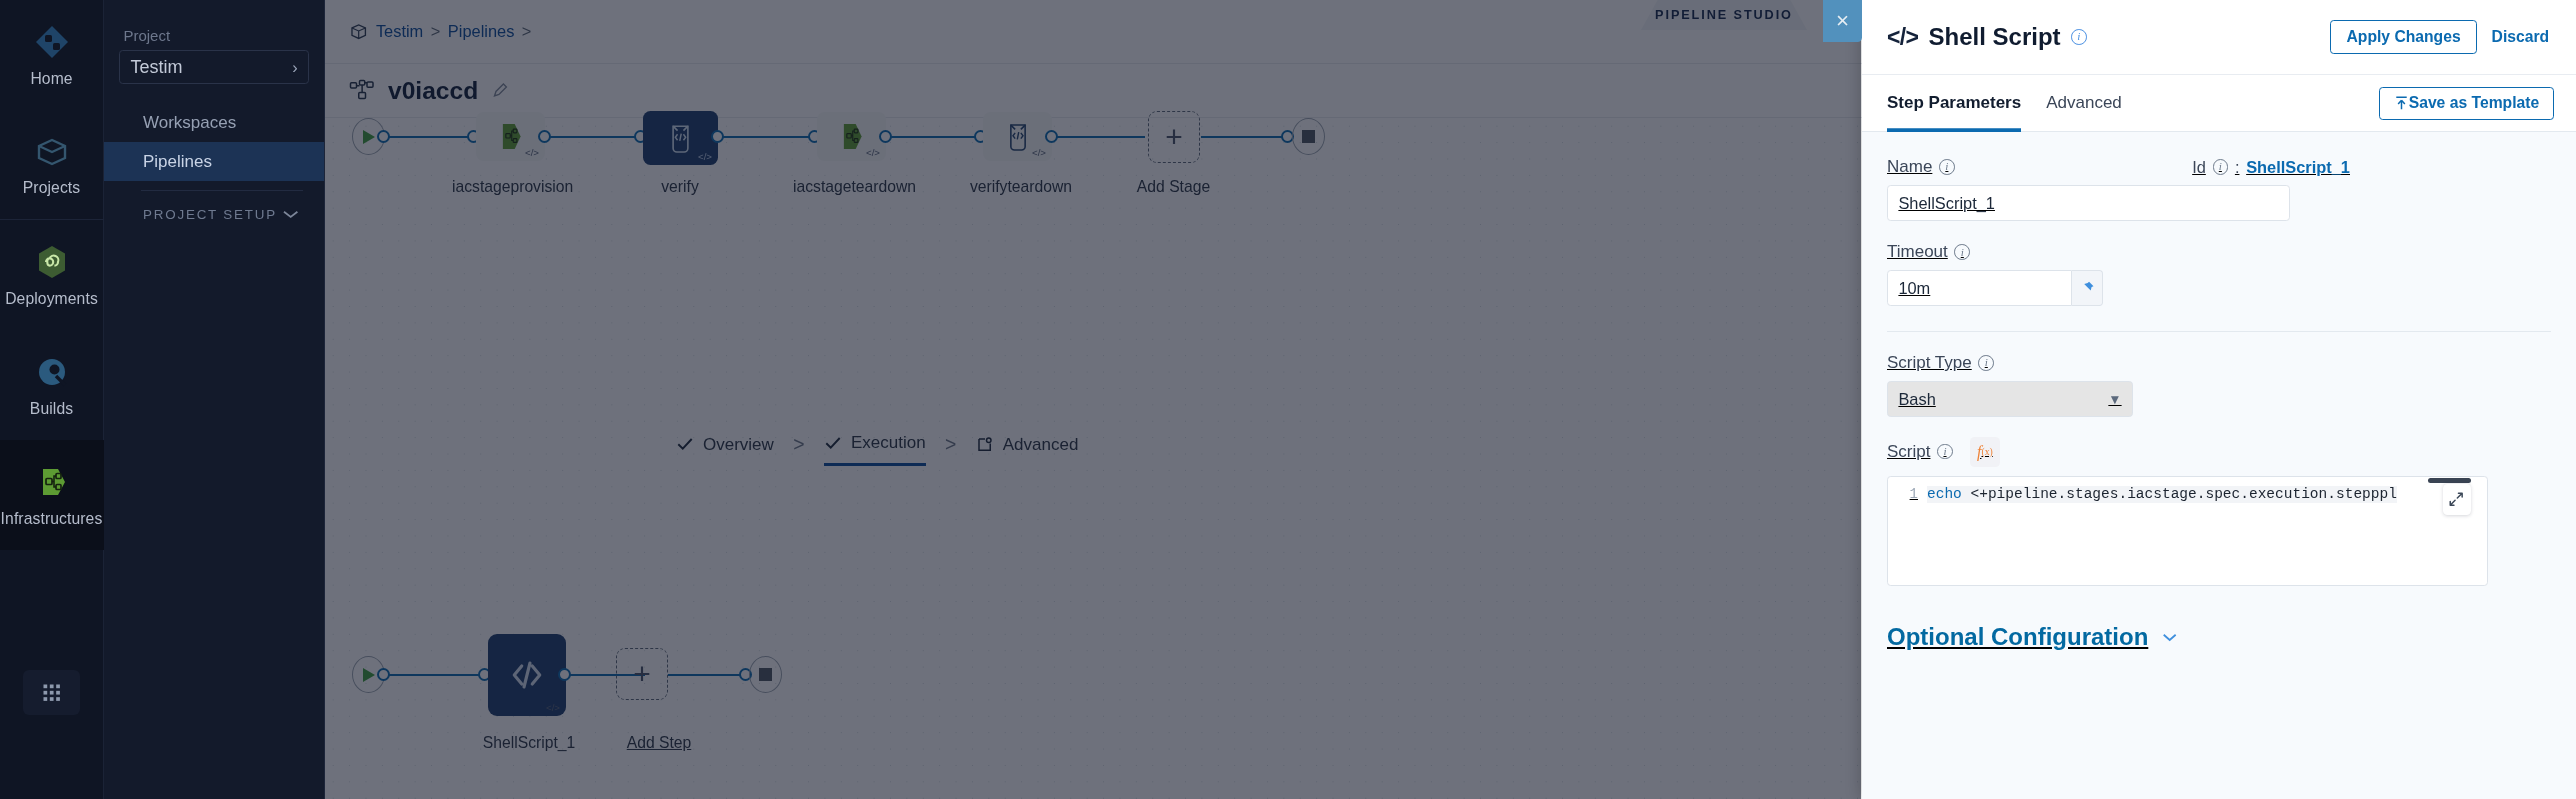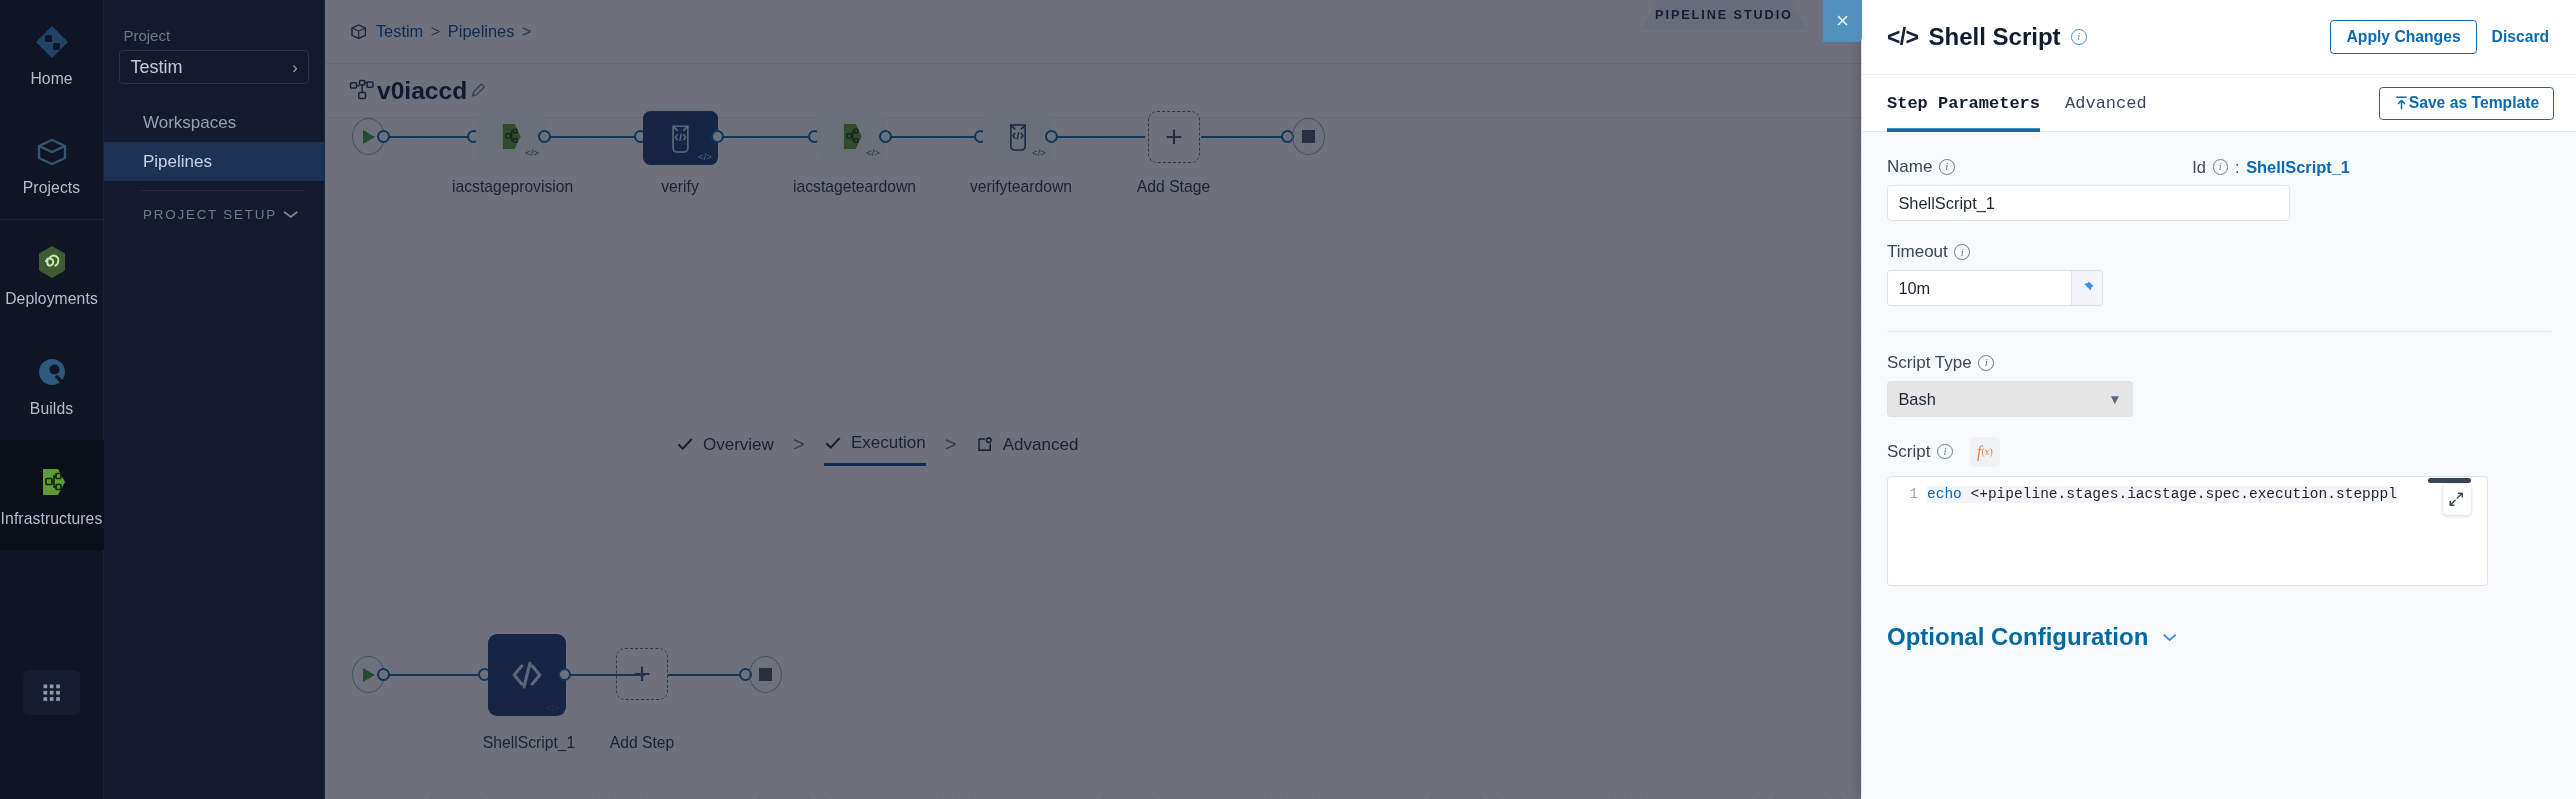--- a/index.html
+++ b/index.html
@@ -75,21 +75,21 @@
   .crumb-sep { font-size: 16.4px; color: #5a6676; }
   .studio-tag {
     position: absolute; left: 1316px; top: 0; width: 166px; height: 30px;
     background: #eef0f4; clip-path: polygon(10% 0, 90% 0, 100% 100%, 0 100%);
     display: flex; align-items: center; justify-content: center;
     font-size: 12.7px; letter-spacing: 1.9px; color: #0b2martin;
     color: #14294e; font-weight: 600;
   }
   .titlebar {
     position: absolute; left: 0; top: 64px; width: 100%; height: 54px;
-    display: flex; align-items: center; padding-left: 24px; gap: 1px;
+    display: flex; align-items: center; padding-left: 24px; gap: 12px;
     border-bottom: 0.7px solid #e3e6ec; background: #fafbfc;
   }
   .pipe-title { font-size: 24.6px; font-weight: 700; color: #10203a; }
   .vy-toggle {
     position: absolute; left: 1337px; top: 74px;
     display: flex; border: 0.7px solid #c2c8d2; border-radius: 13.4px; overflow: hidden;
     height: 25px;
   }
   .vy {
     padding: 0 13.4px; height: 24px; display: flex; align-items: center;
@@ -180,29 +180,29 @@
     border: 1.2px solid #0b6ab0; color: #0b6ab0; background: #fff;
     border-radius: 3.7px; height: 34px; padding: 0 15px;
     display: flex; align-items: center; font-size: 15.7px; font-weight: 600; cursor: pointer;
   }
   .btn-link { color: #0b6ab0; font-size: 15.7px; font-weight: 700; cursor: pointer; padding: 0 4.5px; }
 
   .tabrow {
     height: 57px; background: #fff; display: flex; align-items: center; gap: 25px;
     padding: 0 22.4px 0 25px; border-bottom: 0.7px solid #e3e9ef;
   }
-  .ptab { font-size: 17px; color: #3b4658; height: 57px; display: flex; align-items: center; cursor: pointer; font-family: Liberation Mono, monospace; }
+  .ptab { font-size: 17px; color: #3b4658; height: 57px; display: flex; align-items: center; cursor: pointer; }
   .ptab.on { font-weight: 700; color: #121d2f; box-shadow: inset 0 -3.7px 0 #0b6ab0; }
   .tpl-btn {
     margin-left: auto; border: 1.2px solid #0b6ab0; color: #0b6ab0; background: #fff;
     border-radius: 3.7px; height: 33px; padding: 0 13.4px; display: flex; align-items: center; 
     font-size: 15.7px; font-weight: 600; cursor: pointer;
   }
 
-  .panel-body { flex: 1; padding: 25px 25px 12px 25px; overflow: hidden; }
+  .panel-body { flex: 1; padding: 25px 25px 12px 25px; overflow: hidden; text-decoration: underline; }
   .fld-label { display: flex; align-items: center; gap: 6.7px; font-size: 17px; color: #3b4658; }
   .row-between { display: flex; align-items: center; }
   .id-line { margin-left: auto; display: flex; align-items: center; gap: 6.7px; font-size: 16.4px; color: #3b4658; padding-right: 201px; }
   .id-val { color: #0b6ab0; font-weight: 600; }
   .txt-input {
     margin-top: 8.2px; height: 36px; width: 403px; background: #fff;
     border: 0.7px solid #dde3ea; border-radius: 3.7px; display: flex; align-items: center;
     padding: 0 10.4px; font-size: 16.4px; color: #1b2738; cursor: text;
   }
   .timeout-wrap { margin-top: 8.2px; display: flex; width: 216px; }
@@ -493,21 +493,21 @@
           <path d="M21 16l-10 12 10 12M35 16l10 12-10 12M32 12l-8 32" fill="none" stroke="#cfdced" stroke-width="4.2" stroke-linecap="round" stroke-linejoin="round"></path>
         </svg>
         <span class="badge-code">&lt;/&gt;</span>
       </div>
       <div class="node-cap" style="left:148px; top:106px; width:112px;">ShellScript_1</div>
 
       <div class="dot" style="left:233px; top:42px;"></div>
       <div class="conn" style="left:245px; top:48px; width:75px;"></div>
 
       <div class="addbox" style="left:291px; top:22.4px;">+</div>
-      <div class="node-cap" style="left:265px; top:106px; width:104px;">Add Step</div>
+      <div class="node-cap" style="left:282px; top:106px; width:104px;text-decoration:underline;">Add Step</div>
 
       <div class="conn" style="left:343px; top:48px; width:75px;"></div>
       <div class="dot" style="left:414px; top:42px;"></div>
       <div class="endnode" style="left:424px; top:30px;">
           <span class="sq"></span>
         </div>
     </div>
   </div>
 
   <div class="dimmer"></div>

